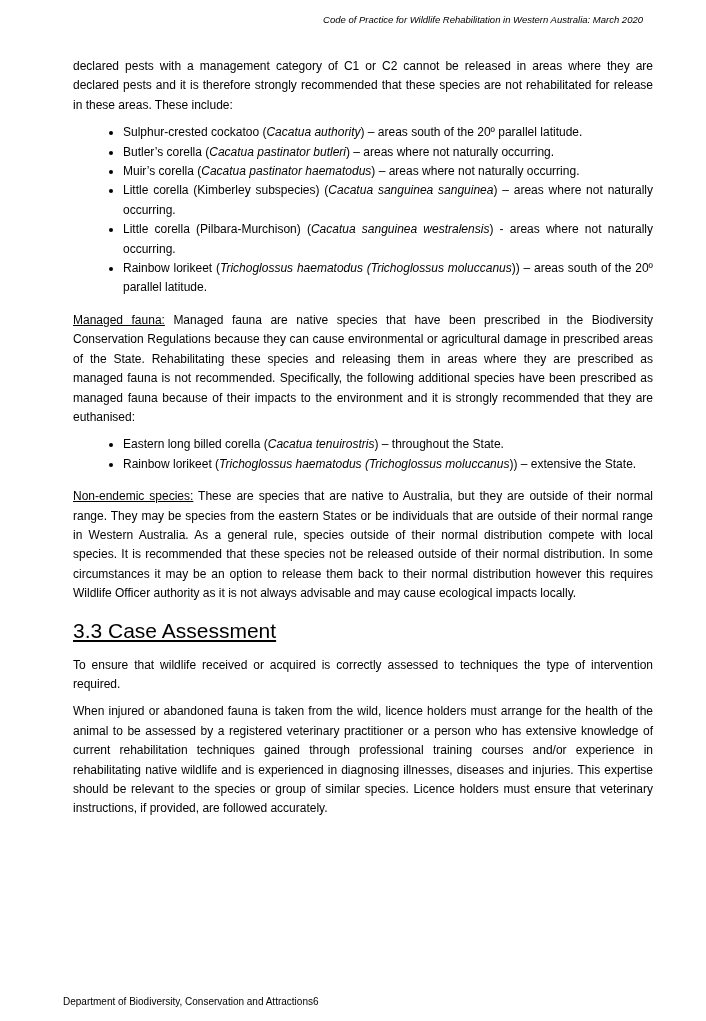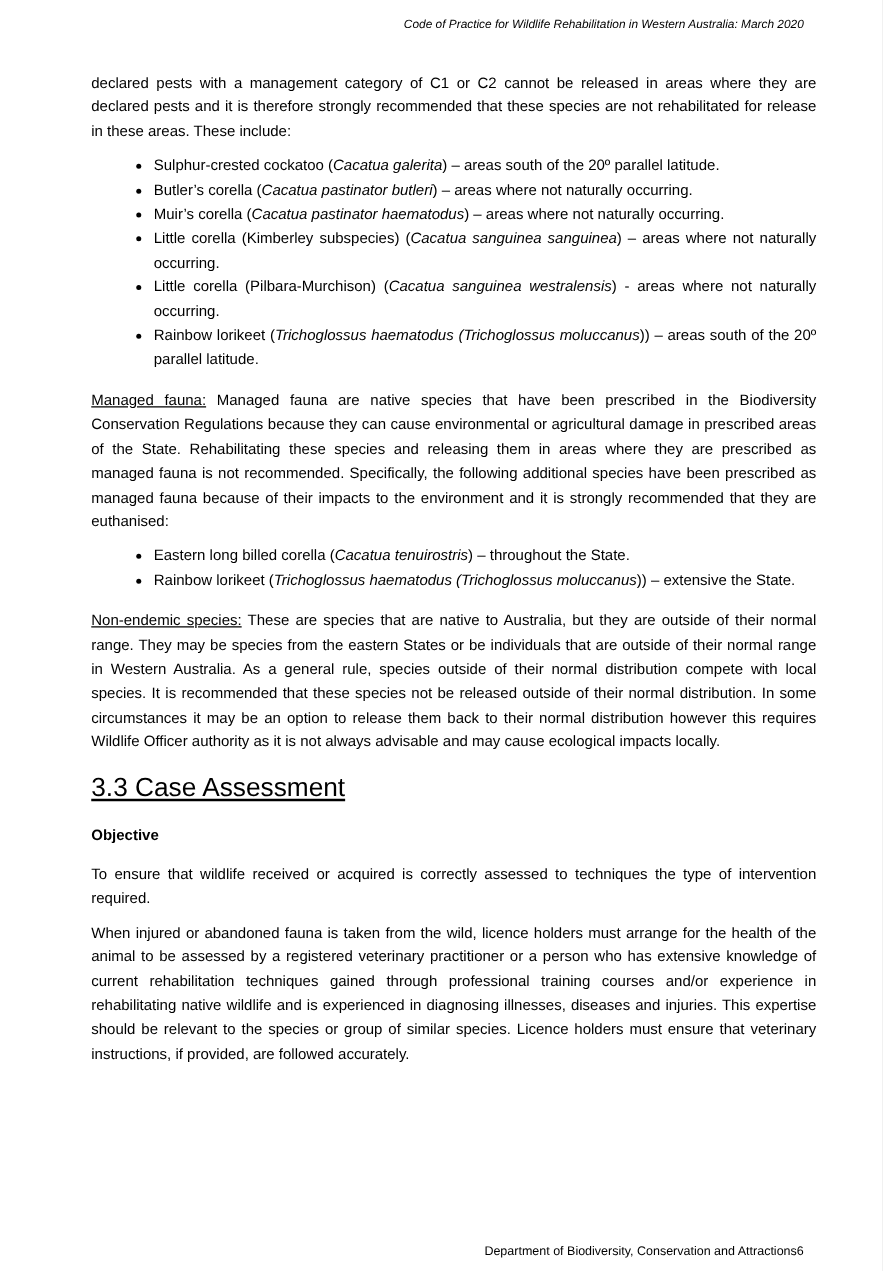--- a/index.html
+++ b/index.html
@@ -52,57 +52,56 @@
     text-align: left;
   }
   .seg-i { font-style: italic; }
   .seg-u { text-decoration: underline; }
   .footer {
     position: absolute;
     left: 63px;
     right: 63px;
     bottom: 14px;
     display: flex;
-    justify-content: flex-end;
+    justify-content: flex-start;
     align-items: baseline;
     font-size: 10px;
   }
 </style>
 </head>
 <body>
 
 <div class="page">
 
   <div class="running-header">Code of Practice for Wildlife Rehabilitation in Western Australia: March 2020</div>
 
   <main class="content">
 
     <p class="para">declared pests with a management category of C1 or C2 cannot be released in areas where they are declared pests and it is therefore strongly recommended that these species are not rehabilitated for release in these areas. These include:</p>
 
     <ul class="bullets">
-      <li><span>Sulphur-crested cockatoo (</span><span class="seg-i">Cacatua galerita</span><span>) – areas south of the 20º parallel latitude.</span></li>
+      <li><span>Sulphur-crested cockatoo (</span><span class="seg-i">Cacatua authority</span><span>) – areas south of the 20º parallel latitude.</span></li>
       <li><span>Butler’s corella (</span><span class="seg-i">Cacatua pastinator butleri</span><span>) – areas where not naturally occurring.</span></li>
       <li><span>Muir’s corella (</span><span class="seg-i">Cacatua pastinator haematodus</span><span>) – areas where not naturally occurring.</span></li>
       <li><span>Little corella (Kimberley subspecies) (</span><span class="seg-i">Cacatua sanguinea sanguinea</span><span>) – areas where not naturally occurring.</span></li>
       <li><span>Little corella (Pilbara-Murchison) (</span><span class="seg-i">Cacatua sanguinea westralensis</span><span>) - areas where not naturally occurring.</span></li>
       <li><span>Rainbow lorikeet (</span><span class="seg-i">Trichoglossus haematodus (Trichoglossus moluccanus</span><span>)) – areas south of the 20º parallel latitude.</span></li>
     </ul>
 
     <p class="para"><span class="seg-u">Managed fauna:</span><span> Managed fauna are native species that have been prescribed in the Biodiversity Conservation Regulations because they can cause environmental or agricultural damage in prescribed areas of the State. Rehabilitating these species and releasing them in areas where they are prescribed as managed fauna is not recommended. Specifically, the following additional species have been prescribed as managed fauna because of their impacts to the environment and it is strongly recommended that they are euthanised:</span></p>
 
     <ul class="bullets">
       <li><span>Eastern long billed corella (</span><span class="seg-i">Cacatua tenuirostris</span><span>) – throughout the State.</span></li>
       <li><span>Rainbow lorikeet (</span><span class="seg-i">Trichoglossus haematodus (Trichoglossus moluccanus</span><span>)) – extensive the State.</span></li>
     </ul>
 
     <p class="para"><span class="seg-u">Non-endemic species:</span><span> These are species that are native to Australia, but they are outside of their normal range. They may be species from the eastern States or be individuals that are outside of their normal range in Western Australia. As a general rule, species outside of their normal distribution compete with local species. It is recommended that these species not be released outside of their normal distribution. In some circumstances it may be an option to release them back to their normal distribution however this requires Wildlife Officer authority as it is not always advisable and may cause ecological impacts locally.</span></p>
 
     <h2 class="section-heading">3.3 Case Assessment</h2>
 
-    <h3 class="sub-heading">Objective</h3>
 
     <p class="para">To ensure that wildlife received or acquired is correctly assessed to techniques the type of intervention required.</p>
 
 
     <p class="para">When injured or abandoned fauna is taken from the wild, licence holders must arrange for the health of the animal to be assessed by a registered veterinary practitioner or a person who has extensive knowledge of current rehabilitation techniques gained through professional training courses and/or experience in rehabilitating native wildlife and is experienced in diagnosing illnesses, diseases and injuries. This expertise should be relevant to the species or group of similar species. Licence holders must ensure that veterinary instructions, if provided, are followed accurately.</p>
 
   </main>
 
   <footer class="footer">
     <span>Department of Biodiversity, Conservation and Attractions</span>

